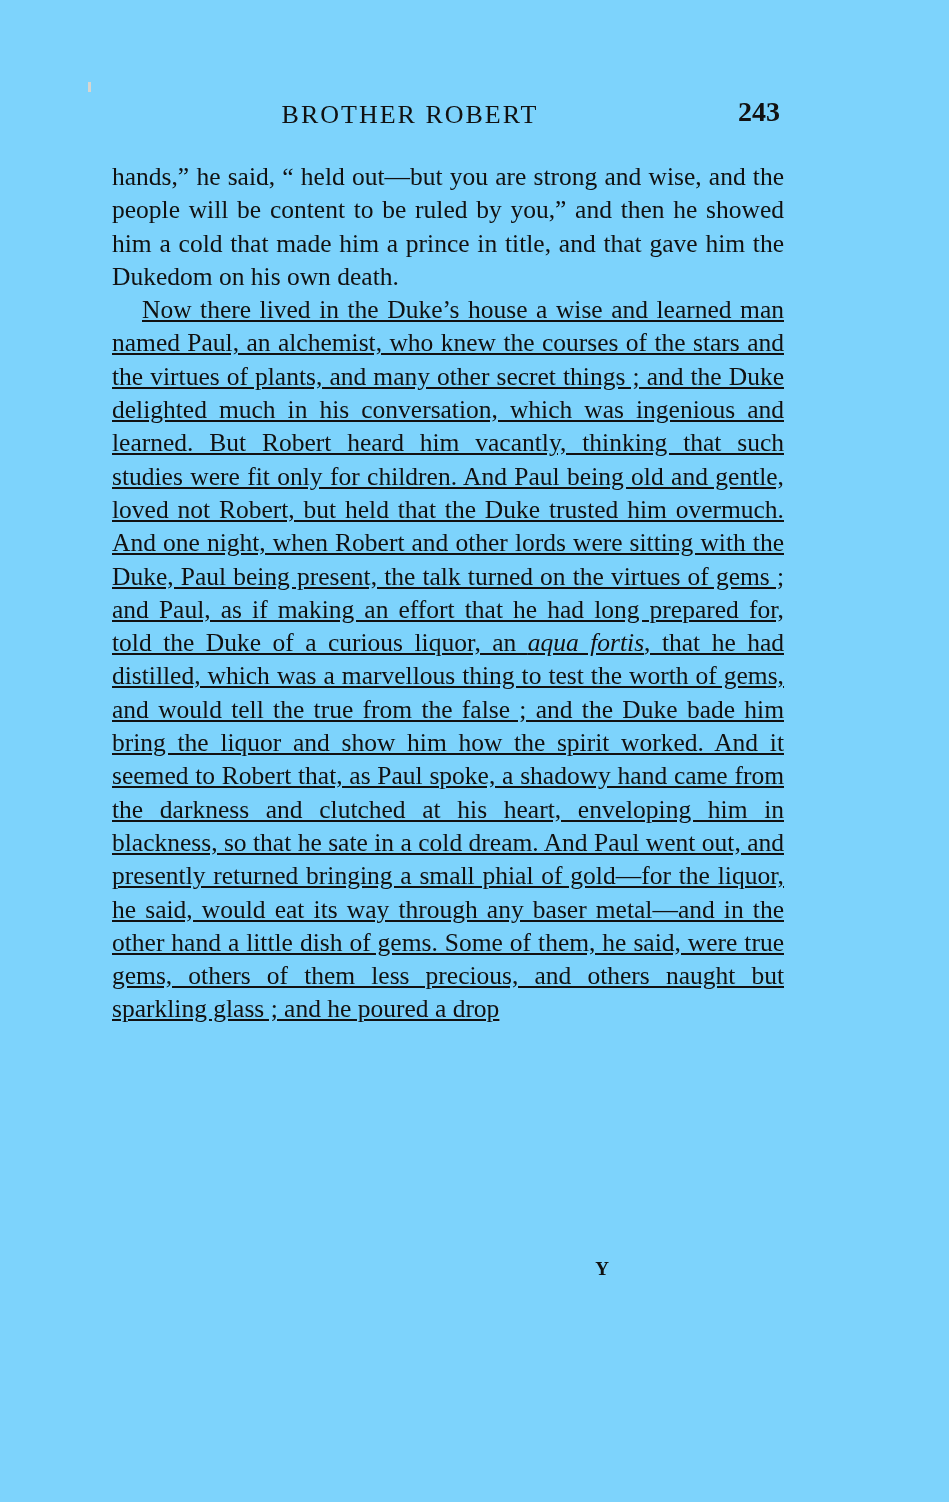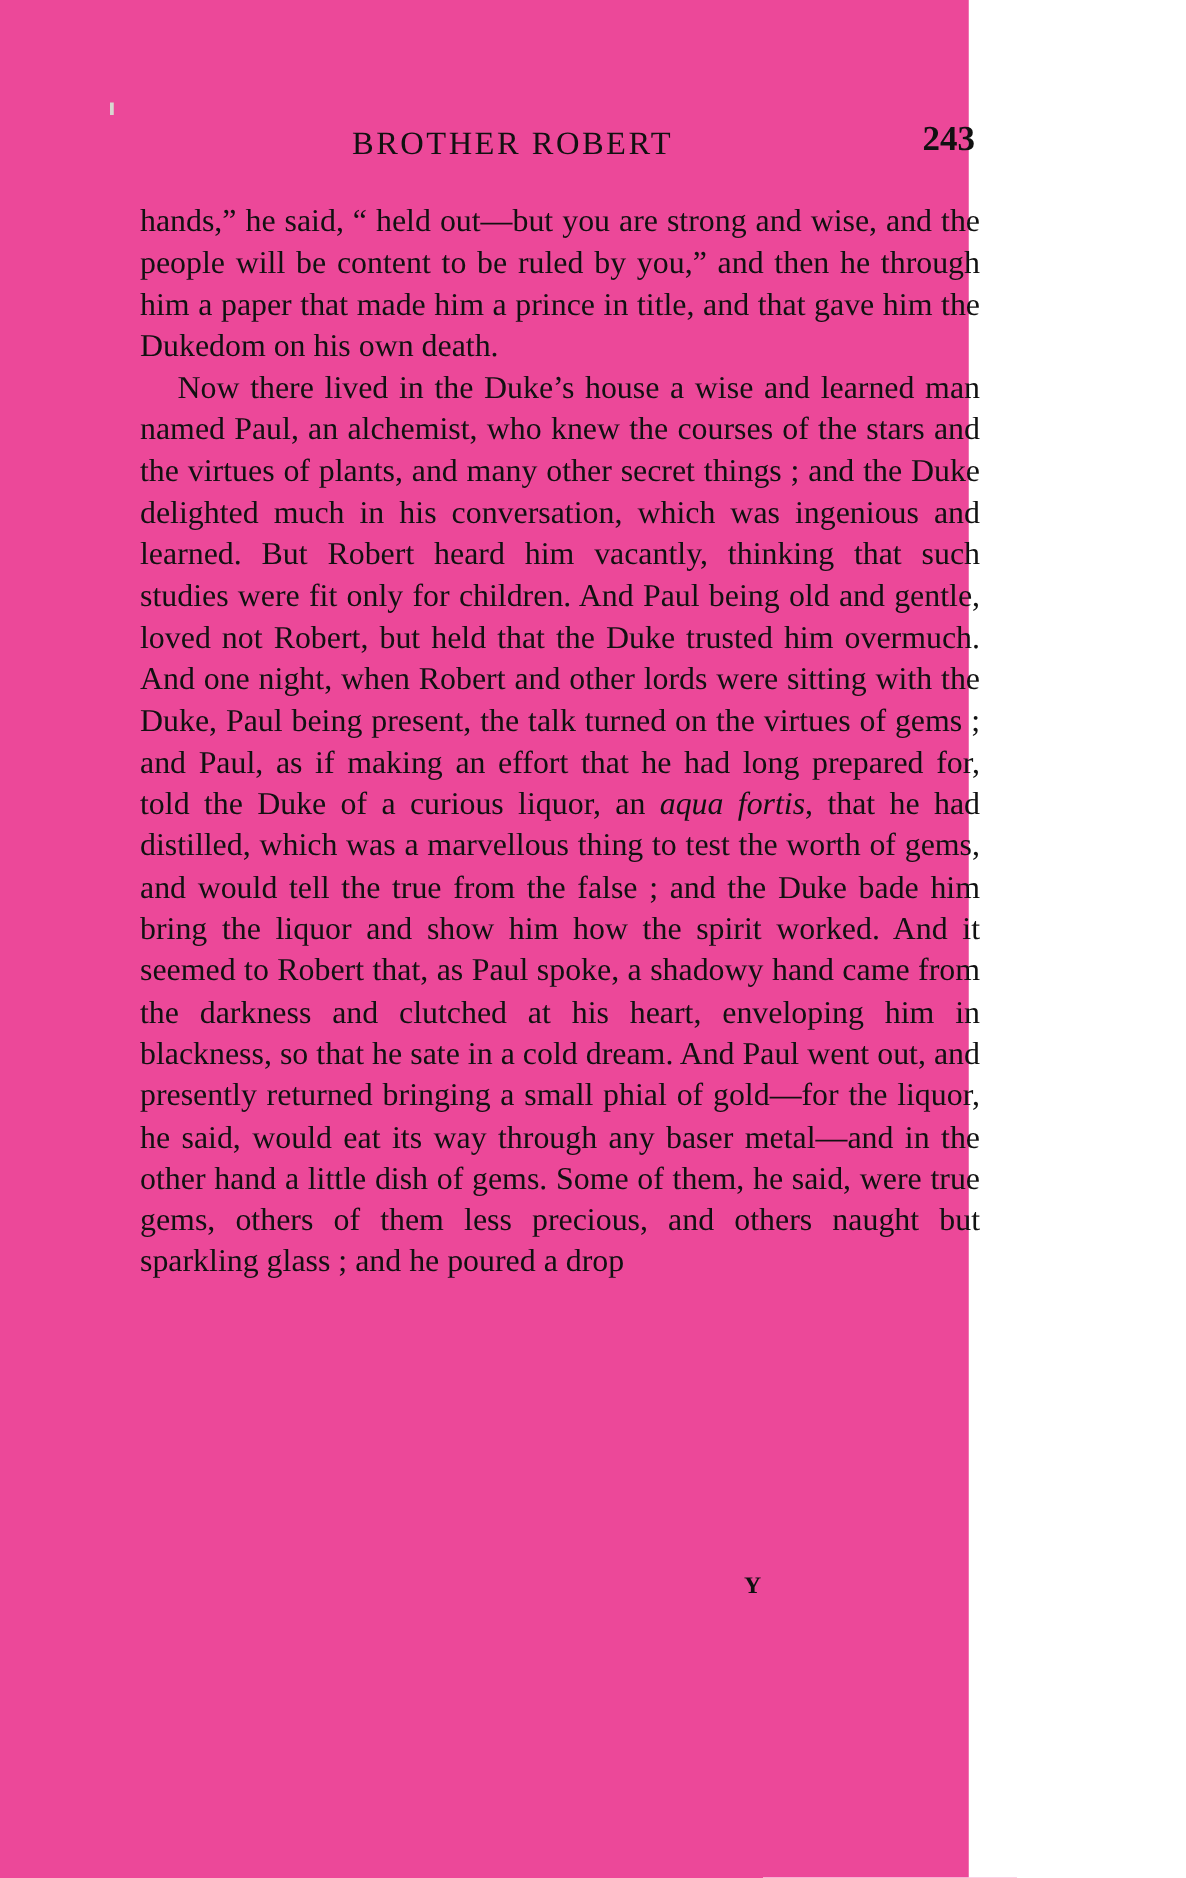--- a/index.html
+++ b/index.html
@@ -12,23 +12,23 @@
     height: 1502px;
     position: relative;
     font-family: "Liberation Serif", serif;
     color: #111111;
     overflow: hidden;
   }
   .page {
     position: absolute;
     left: 0;
     top: 0;
-    width: 775px;
+    width: 949px;
     height: 1502px;
-    background: #ec4899;
+    background: #7dd3fc;
   }
   .header {
     position: absolute;
     left: 110px;
     top: 100px;
     width: 670px;
     height: 40px;
   }
   .running-head {
     position: absolute;
@@ -59,20 +59,21 @@
     text-align: justify;
     text-justify: inter-word;
     font-family: "Liberation Serif", serif;
   }
   .body-text p {
     margin: 0;
     text-indent: 0;
   }
   .body-text p.indent {
     text-indent: 30px;
+    text-decoration: underline;
   }
   .body-text em {
     font-style: italic;
   }
   .signature-mark {
     position: absolute;
     left: 112px;
     top: 1258px;
     width: 672px;
     text-align: center;
@@ -100,21 +101,21 @@
 <div class="page">
 
   <div class="edge-mark"></div>
 
   <div class="header">
     <div class="running-head">BROTHER  ROBERT</div>
     <div class="folio">243</div>
   </div>
 
   <div class="body-text">
-      <p><span>hands,” he said, “ held out—but you are strong and wise, and the people will be content to be ruled by you,” and then he through him a paper that made him a prince in title, and that gave him the Dukedom on his own death.</span></p>
+      <p><span>hands,” he said, “ held out—but you are strong and wise, and the people will be content to be ruled by you,” and then he showed him a cold that made him a prince in title, and that gave him the Dukedom on his own death.</span></p>
       <p class="indent"><span>Now there lived in the Duke’s house a wise and learned man named Paul, an alchemist, who knew the courses of the stars and the virtues of plants, and many other secret things ; and the Duke delighted much in his conversation, which was ingenious and learned.  But Robert heard him vacantly, thinking that such studies were fit only for children.  And Paul being old and gentle, loved not Robert, but held that the Duke trusted him overmuch.  And one night, when Robert and other lords were sitting with the Duke, Paul being present, the talk turned on the virtues of gems ; and Paul, as if making an effort that he had long prepared for, told the Duke of a curious liquor, an </span><em>aqua fortis</em><span>, that he had distilled, which was a marvellous thing to test the worth of gems, and would tell the true from the false ; and the Duke bade him bring the liquor and show him how the spirit worked.  And it seemed to Robert that, as Paul spoke, a shadowy hand came from the darkness and clutched at his heart, enveloping him in blackness, so that he sate in a cold dream.  And Paul went out, and presently returned bringing a small phial of gold—for the liquor, he said, would eat its way through any baser metal—and in the other hand a little dish of gems.  Some of them, he said, were true gems, others of them less precious, and others naught but sparkling glass ; and he poured a drop</span></p>
     </div>
 
   <div class="signature-mark">
     <span class="sig-inner">Y</span>
   </div>
 
 </div>
 
 </body></html>

